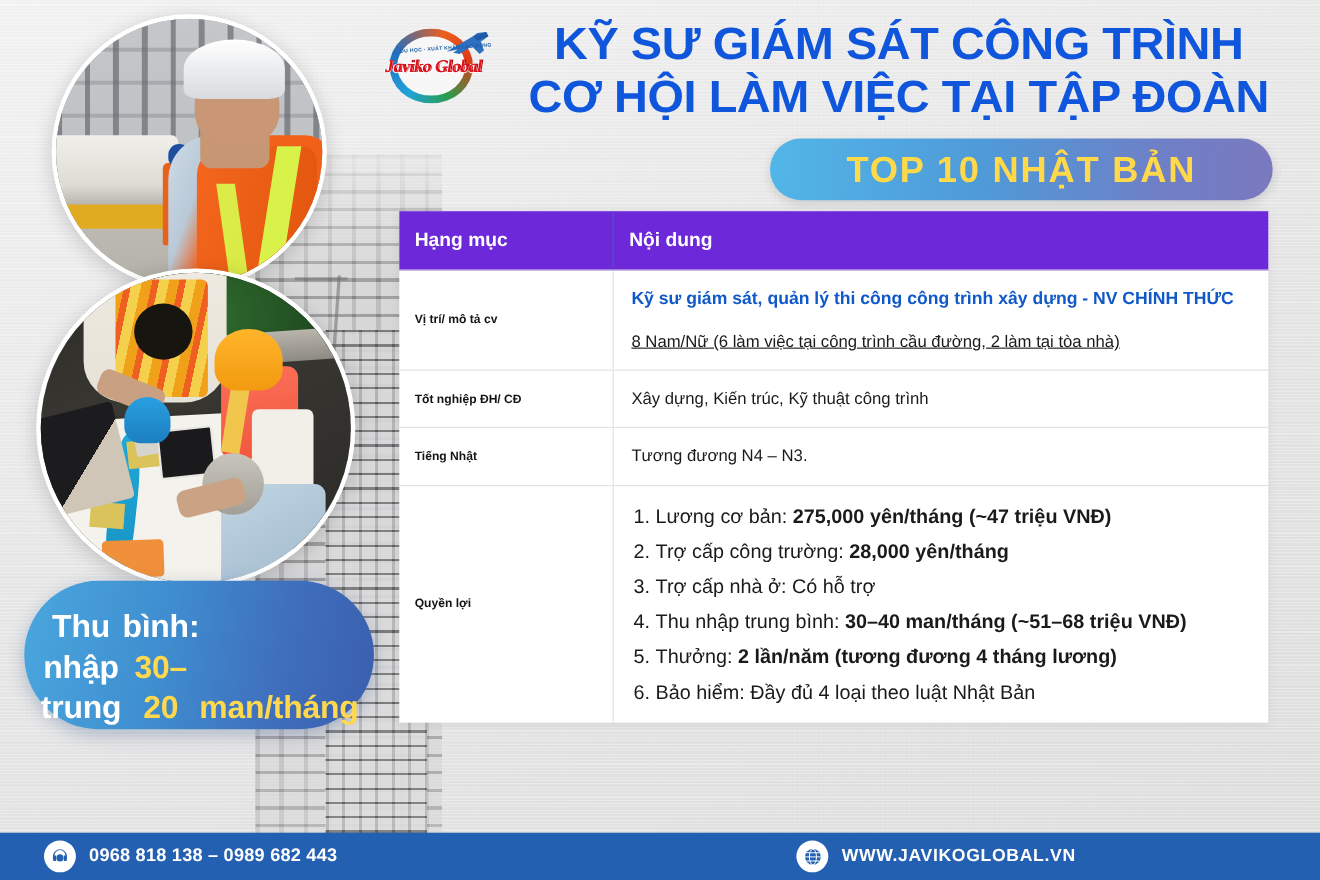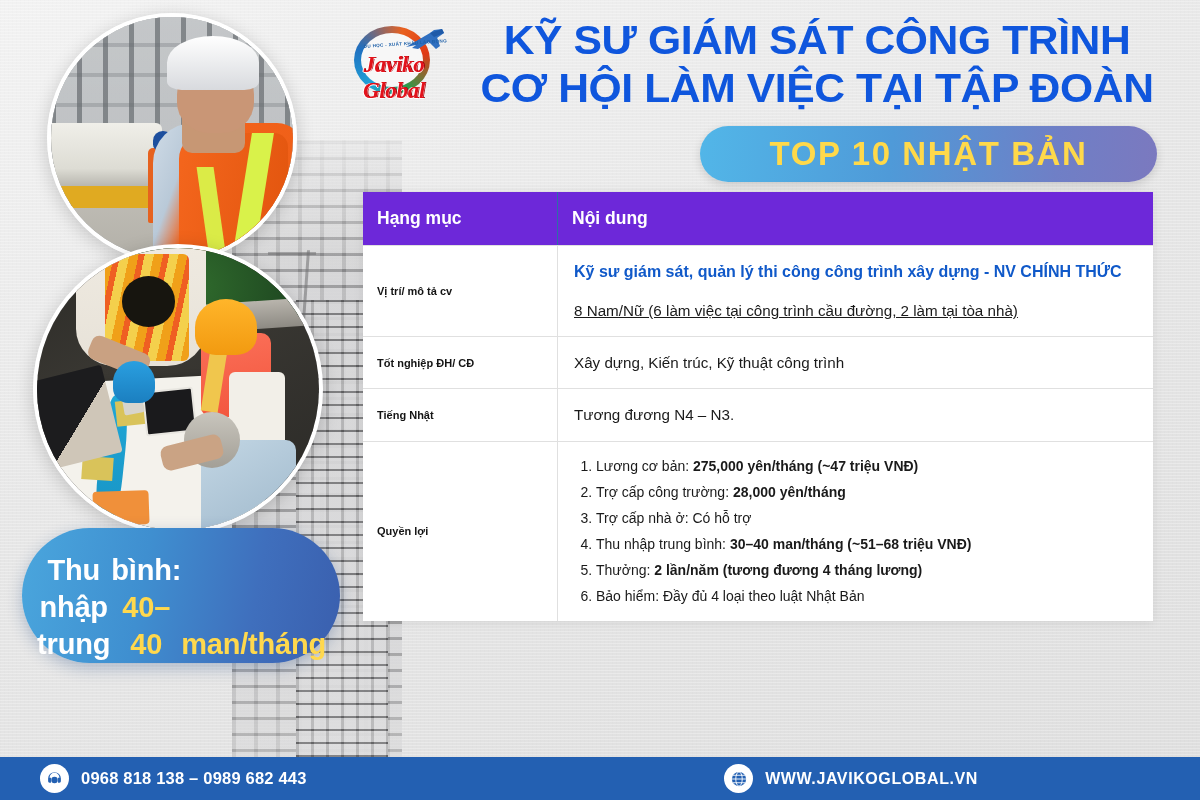--- a/index.html
+++ b/index.html
@@ -128,21 +128,21 @@
   .logo .swoosh{position:absolute;left:14px;top:6px;width:76px;height:68px;border-radius:50%;
       border:7px solid transparent;
       background:
         linear-gradient(#f7f7f7,#f7f7f7) padding-box,
         conic-gradient(from 150deg,#2c9c4b 0deg,#1fa3d8 70deg,#1f6fc0 140deg,#e9611f 230deg,#e03a16 290deg,#2c9c4b 360deg) border-box;}
   .logo .plane{position:absolute;right:2px;top:8px;width:42px;height:26px;}
   .logo .arc-text{position:absolute;left:24px;top:22px;width:56px;height:14px;
       font-size:4.6px;font-weight:700;color:#1c5fa8;letter-spacing:.3px;text-align:center;
       transform:rotate(-4deg);white-space:nowrap;}
   .logo .word{position:absolute;left:0;top:32px;width:108px;text-align:center;
-      font-family:"Liberation Serif",serif;font-style:italic;font-weight:700;font-size:23px;
+      font-family:"Liberation Serif",serif;font-style:italic;font-weight:700;font-size:16px;
       color:#e2121b;letter-spacing:-.3px;
       text-shadow:0 1px 0 #fff,1px 0 0 #a5050c,-1px 0 0 #fff;}
 
   .title-wrap{position:absolute;left:452px;top:16px;width:730px;}
   .title-line{font-family:"Liberation Sans", sans-serif;font-weight:700;
       color:#0f56dd;font-size:41px;line-height:48px;letter-spacing:-.4px;
       text-align:center;transform:scaleX(1.04);transform-origin:center;white-space:nowrap;}
 
   .top10{position:absolute;left:700px;top:126px;width:457px;height:56px;
       border-radius:28px;background:linear-gradient(95deg,#52b6e8 0%,#4f9ad8 42%,#6f7fc6 78%,#7b79bf 100%);
@@ -157,21 +157,21 @@
   .row:last-child{border-bottom:none;}
   .thead{background:#6d28d9;}
   .thead .c1,.thead .c2{color:#fff;font-weight:700;font-size:17.5px;padding:13px 14px;}
   .thead .c1{border-right:1px solid #2f6ba8;}
   .c1{width:195px;min-width:195px;padding:14px;font-weight:700;font-size:11px;color:#141414;
       display:flex;align-items:center;border-right:1px solid #e0e0e0;}
   .c2{flex:1;padding:14px 16px;font-size:15.2px;color:#1a1a1a;line-height:1.52;}
   .hl{color:#1059c9;font-weight:700;display:block;font-size:16px;line-height:1.48;margin-bottom:16px;}
   .sub{display:block;text-decoration:underline;}
   ol.benefits{margin:0;padding-left:22px;}
-  ol.benefits li{margin:0 0 5px 0;font-size:14px;line-height:1.5;}
+  ol.benefits li{margin:0 0 5px 0;font-size:18px;line-height:1.5;}
   ol.benefits li:last-child{margin-bottom:0;}
   ol.benefits b{font-weight:700;}
 
   
   .salary{position:absolute;left:22px;top:528px;width:318px;height:135px;border-radius:68px;
       background:linear-gradient(100deg,#4aa6dd 0%,#3f8fd0 38%,#3f6fbd 72%,#3a5fae 100%);
       display:flex;flex-direction:row;align-items:flex-end;justify-content:center;
       box-shadow:0 5px 16px rgba(30,70,130,.3);text-align:center;padding:0 14px;}
   .salary .l{font-weight:700;font-size:29px;color:#fff;line-height:37px;letter-spacing:-.2px;}
   .salary .y{color:#ffd84d;}
@@ -296,21 +296,21 @@
         <li><span>Thu nhập trung bình: </span><b>30–40 man/tháng (~51–68 triệu VNĐ)</b></li>
         <li><span>Thưởng: </span><b>2 lần/năm (tương đương 4 tháng lương)</b></li>
         <li><span>Bảo hiểm: Đầy đủ 4 loại theo luật Nhật Bản</span><b></b></li>
       </ol>
     </div>
   </div>
 </div>
 
 <div class="salary">
   <div class="l">Thu nhập trung</div>
-  <div class="l"><span>bình: </span><span class="y">40–40</span></div>
+  <div class="l"><span>bình: </span><span class="y">30–20</span></div>
   <div class="l y">man/tháng</div>
 </div>
 
 <div class="footer">
   <div class="fitem phone">
     <span class="ficon">
       <svg width="17" height="17" viewBox="0 0 24 24">
           <path d="M12 3a9 9 0 0 0-9 9v4a2 2 0 0 0 2 2h2v-7H5a7 7 0 0 1 14 0h-2v7h2a2 2 0 0 0 2-2v-4a9 9 0 0 0-9-9z" fill="#2360b2"></path>
           <circle cx="12" cy="14" r="4.6" fill="#2360b2"></circle>
         </svg>

